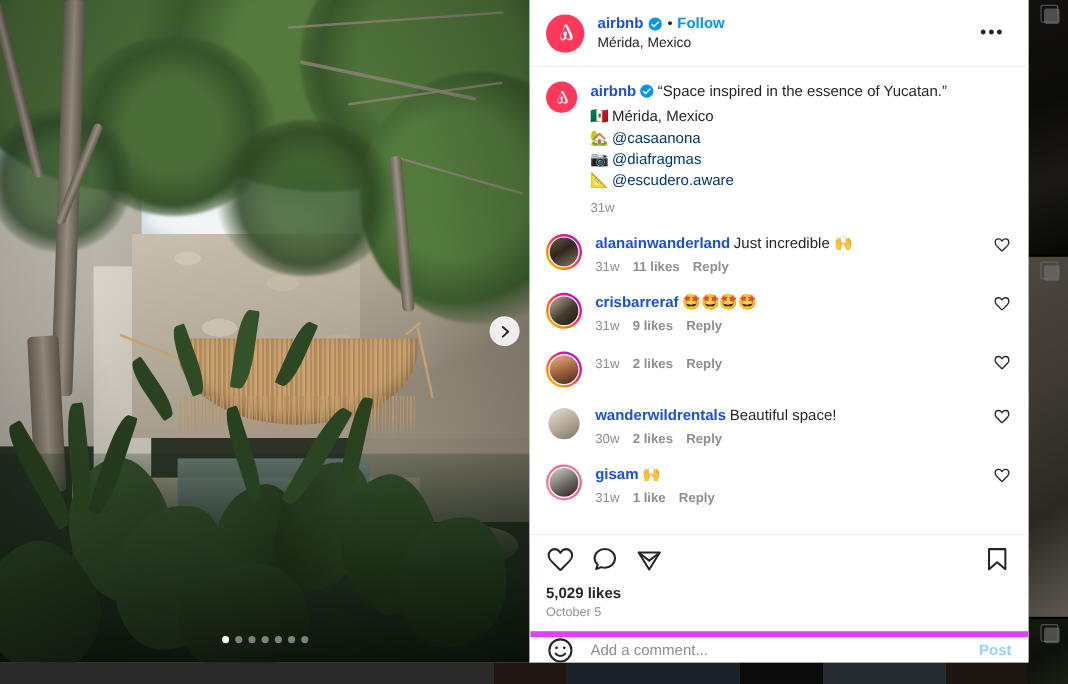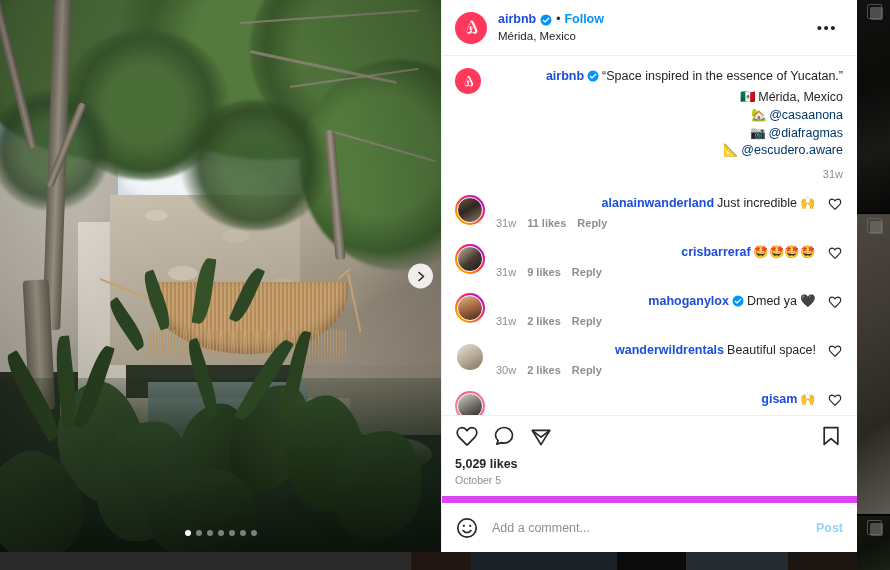--- a/index.html
+++ b/index.html
@@ -152,21 +152,21 @@
   .uname { font-weight:bold; color:#1d4ed8; }
   .verified { width:12px; height:12px; flex-shrink:0; }
   .sep { color:#262626; font-size:12px; }
   .follow-link { color:#0095F6; font-weight:bold; font-size:12.5px; cursor:pointer; }
   .hdr-loc { font-size:11.5px; color:#262626; margin-top:1px; }
   #more-options { cursor:pointer; padding:4px 6px; letter-spacing:1.5px;
     font-size:15px; color:#262626; line-height:.5; }
 
   
   #comments-scroll {
-    flex:1; overflow:hidden; padding:12px 14px 4px 13px;text-align:right;
+    flex:1; overflow:hidden; padding:12px 14px 4px 13px;
   }
 
   .cmt-row { display:flex; gap:11px; margin-bottom:15px; }
   .cmt-body { flex:1; min-width:0; }
   .cmt-text { font-size:12.5px; color:#262626; line-height:1.36; word-wrap:break-word; }
   .cmt-text .uname { margin-right:3px; }
   .cmt-text .vb { display:inline-block; vertical-align:-2px; margin-right:3px; }
   .cmt-meta { display:flex; gap:11px; margin-top:5px;
     font-size:11px; color:#8e8e8e; }
   .cmt-meta .m-link { font-weight:bold; color:#8e8e8e; cursor:pointer; }
@@ -181,22 +181,22 @@
   
   #actions-block { border-top:1px solid #efefef; padding:8px 14px 10px 13px; flex-shrink:0; }
   #action-icons { display:flex; align-items:center; gap:13px; }
   #action-icons .spacer { flex:1; }
   .act-btn { cursor:pointer; display:block; }
   #likes-count { font-weight:bold; font-size:12.5px; color:#262626; margin-top:9px; }
   #post-date { font-size:10.5px; color:#8e8e8e; margin-top:3px; }
 
   
   #add-comment-bar {
-    border-top:7px solid #d946ef; display:flex; align-items:center; gap:13px;
-    padding:10px 14px 10px 13px; flex-shrink:0; height:56px;
+    border-top:5px solid #d946ef; display:flex; align-items:center; gap:13px;
+    padding:10px 14px 10px 13px; flex-shrink:0; height:26px;
   }
   #emoji-btn { cursor:pointer; display:block; }
   #comment-input {
     flex:1; border:none; outline:none; font-size:12.5px; color:#262626;
     font-family:"Liberation Sans", sans-serif; background:transparent;
   }
   #comment-input::placeholder { color:#8e8e8e; }
   #post-btn { color:#0095F6; opacity:.42; font-weight:bold; font-size:12.5px;
     cursor:pointer; }
 
@@ -398,24 +398,20 @@
               <path d="M16.8 3.6c-1.7 0-3.2.9-4.1 2.2l-.7 1-.7-1C10.4 4.5 8.9 3.6 7.2 3.6 4.4 3.6 2.2 5.9 2.2 8.8c0 1.6.7 3.1 1.9 4.4l7.3 7.4c.3.3.9.3 1.2 0l7.3-7.4c1.2-1.3 1.9-2.8 1.9-4.4 0-2.9-2.2-5.2-5-5.2z" fill="none" stroke="#262626" stroke-width="1.9" stroke-linejoin="round"></path>
             </svg>
           </div>
           <div class="cmt-row">
             <div class="ring-wrap">
               <div class="ring" style="width: 100%; height: 100%;">
                 <div class="inner" style="background: linear-gradient(160deg, rgb(224, 184, 146) 0%, rgb(164, 102, 63) 50%, rgb(59, 42, 32) 100%);"></div>
               </div>
             </div>
             <div class="cmt-body">
-              <div class="cmt-text"><span class="uname">mahoganylox</span><svg class="vb" width="12" height="12" viewBox="0 0 24 24">
-                  <circle cx="12" cy="12" r="11" fill="#0095F6"></circle>
-                  <polyline points="6.5,12.5 10,16 17.5,8.5" fill="none" stroke="#fff" stroke-width="2.4" stroke-linecap="round" stroke-linejoin="round"></polyline>
-                </svg><span>Dmed ya 🖤</span></div>
               <div class="cmt-meta">
                 <span>31w</span>
                 <span class="m-link">2 likes</span>
                 <span class="m-link">Reply</span>
               </div>
             </div>
             <svg class="cmt-like" width="16" height="16" viewBox="0 0 24 24">
               <path d="M16.8 3.6c-1.7 0-3.2.9-4.1 2.2l-.7 1-.7-1C10.4 4.5 8.9 3.6 7.2 3.6 4.4 3.6 2.2 5.9 2.2 8.8c0 1.6.7 3.1 1.9 4.4l7.3 7.4c.3.3.9.3 1.2 0l7.3-7.4c1.2-1.3 1.9-2.8 1.9-4.4 0-2.9-2.2-5.2-5-5.2z" fill="none" stroke="#262626" stroke-width="1.9" stroke-linejoin="round"></path>
             </svg>
           </div>

